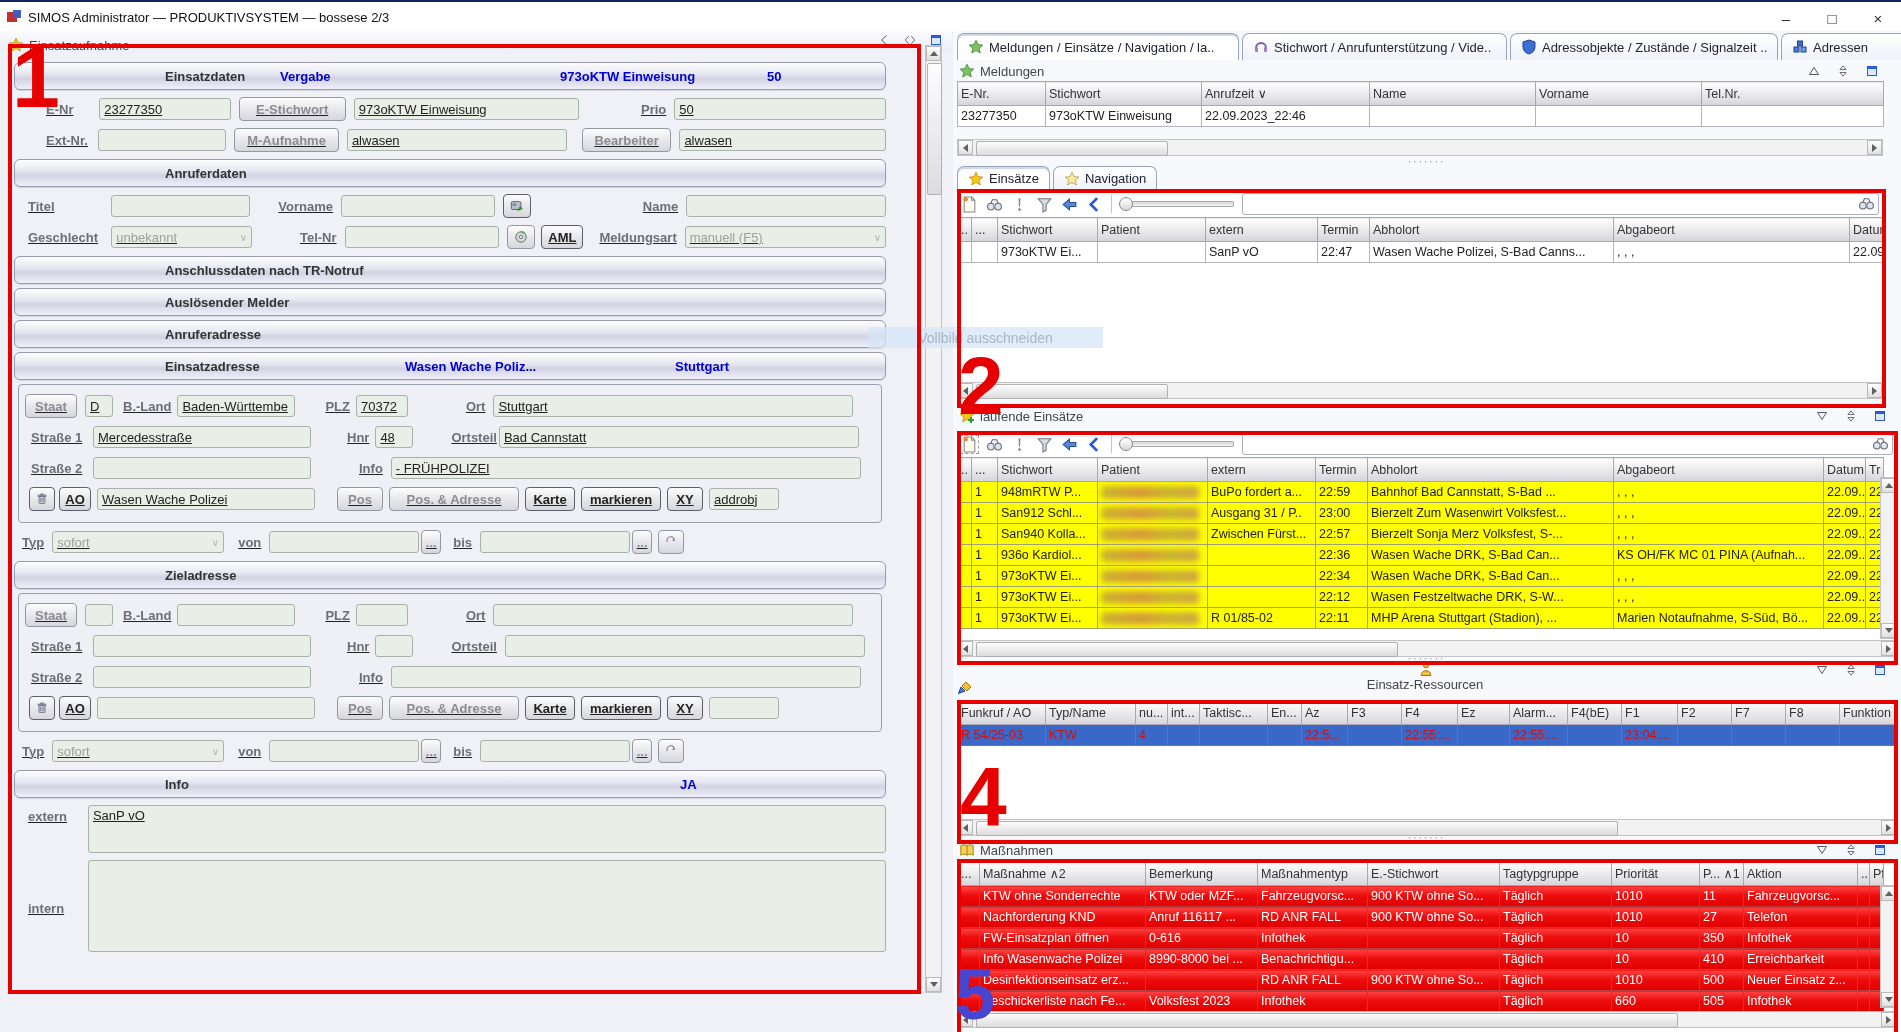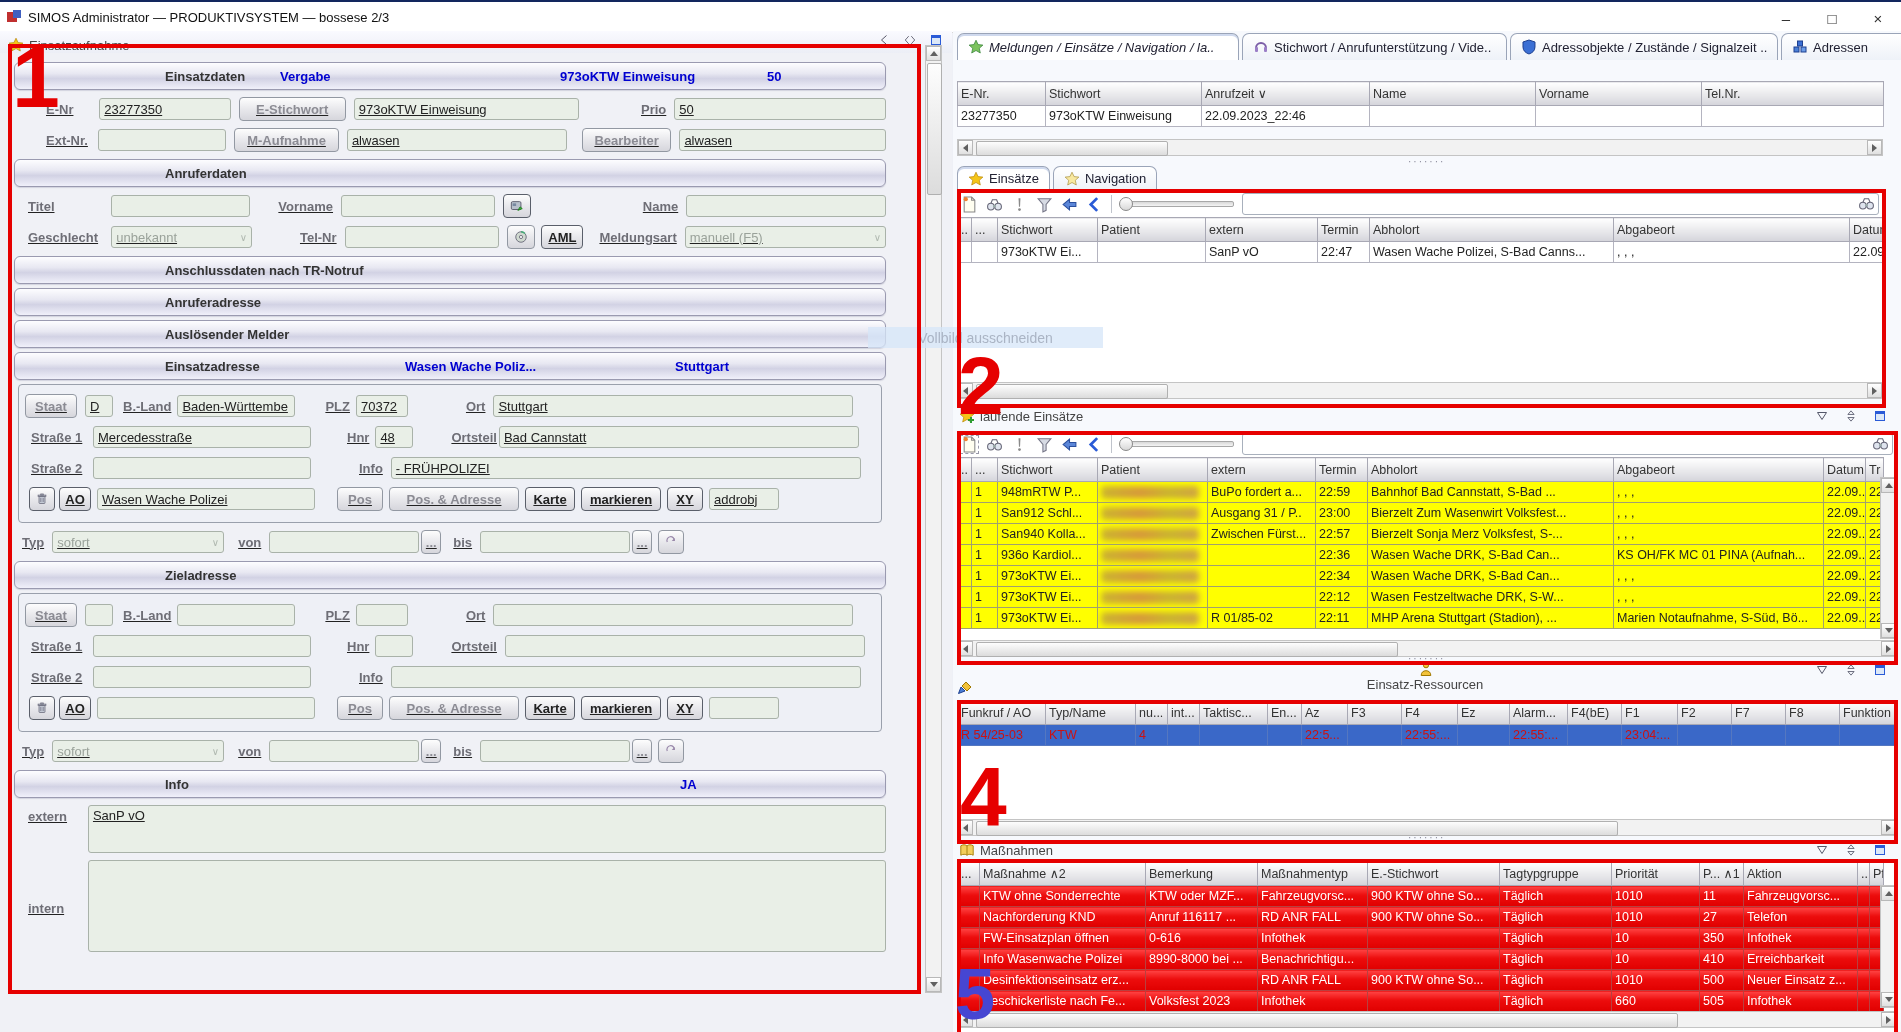--- a/index.html
+++ b/index.html
@@ -183,24 +183,24 @@
       <div class="sel" style="width:212px;margin-left:8px;">
           <span>manuell (F5)</span>
           <span class="ar">∨</span>
         </div>
     </div>
 
     <div class="secbar">
         <span class="st">Anschlussdaten nach TR-Notruf</span>
       </div>
     <div class="secbar">
+        <span class="st">Auslösender Melder</span>
+      </div>
+    <div class="secbar">
         <span class="st">Anruferadresse</span>
-      </div>
-    <div class="secbar">
-        <span class="st">Auslösender Melder</span>
       </div>
 
     <div class="secbar">
       <span class="st">Einsatzadresse</span>
       <span class="blue" style="left:390px;">Wasen Wache Poliz...</span>
       <span class="blue" style="left:660px;">Stuttgart</span>
     </div>
     <div class="grp">
       <div class="frow">
         <div class="btn" style="width:52px;">Staat</div>
@@ -361,21 +361,21 @@
     <div class="sthumb" style="left:1px;top:17px;width:13px;height:130px;"></div>
     <div class="sbtn" style="left:0px;bottom:0px;">
         <div class="tri down"></div>
       </div>
   </div>
 </div>
 
 <div id="rarea">
 
   <div class="tabstrip" style="left:4px;top:2px;">
-    <div class="tab active" style="width:260px;font-style:italic;">
+    <div class="tab active" style="width:260px;">
       <span class="icon">
           <svg viewBox="0 0 16 16">
             <path d="M8 1.2l2.1 4.4 4.8.5-3.6 3.2 1 4.7L8 11.5 3.7 14l1-4.7L1.1 6.1l4.8-.5z" fill="#7cc35e" stroke="#2e7d32" stroke-width=".7"></path>
           </svg>
         </span>
       <span style="overflow:hidden;">Meldungen / Einsätze / Navigation / la..</span>
     </div>
     <div class="tab" style="width:243px;">
       <span class="icon">
           <svg viewBox="0 0 16 16">
@@ -399,20 +399,47 @@
           <svg viewBox="0 0 16 16">
             <rect x="2" y="8" width="5" height="5" fill="#4a7fd6" stroke="#1d3f8f"></rect>
             <rect x="9" y="8" width="5" height="5" fill="#6a9be6" stroke="#1d3f8f"></rect>
             <rect x="5.5" y="2" width="5" height="5" fill="#3b6fd4" stroke="#1d3f8f"></rect>
           </svg>
         </span>
       <span style="overflow:hidden;">Adressen</span>
     </div>
   </div>
 
+  <div class="ptitle abs" style="left:0;top:31px;width:944px;">
+    <span class="icon">
+        <svg viewBox="0 0 16 16">
+          <path d="M8 1.2l2.1 4.4 4.8.5-3.6 3.2 1 4.7L8 11.5 3.7 14l1-4.7L1.1 6.1l4.8-.5z" fill="#7cc35e" stroke="#2e7d32" stroke-width=".7"></path>
+        </svg>
+      </span>
+    <span>Meldungen</span>
+    <div class="headicons" style="right:14px;top:3px;">
+      <span class="icon">
+          <svg viewBox="0 0 12 12">
+            <path d="M6 2.5l4.5 7h-9z" fill="none" stroke="#55586a"></path>
+          </svg>
+        </span>
+      <span class="icon">
+          <svg viewBox="0 0 12 14">
+            <path d="M6 1l3.6 4.2H2.4z" fill="none" stroke="#55586a"></path>
+            <path d="M6 13L2.4 8.8h7.2z" fill="none" stroke="#55586a"></path>
+          </svg>
+        </span>
+      <span class="icon">
+          <svg viewBox="0 0 12 12">
+            <rect x="1.5" y="1.5" width="9" height="9" fill="#dce8f8" stroke="#2a5bd7"></rect>
+            <rect x="1.5" y="1.5" width="9" height="2.5" fill="#2a5bd7"></rect>
+          </svg>
+        </span>
+    </div>
+  </div>
   <table class="tbl abs t-meld" style="left:4px;top:50px;width:926px;">
       <colgroup>
         <col style="width: 88px;">
         <col style="width: 156px;">
         <col style="width: 168px;">
         <col style="width: 166px;">
         <col style="width: 166px;">
         <col style="width: 182px;">
       </colgroup>
     <thead>

